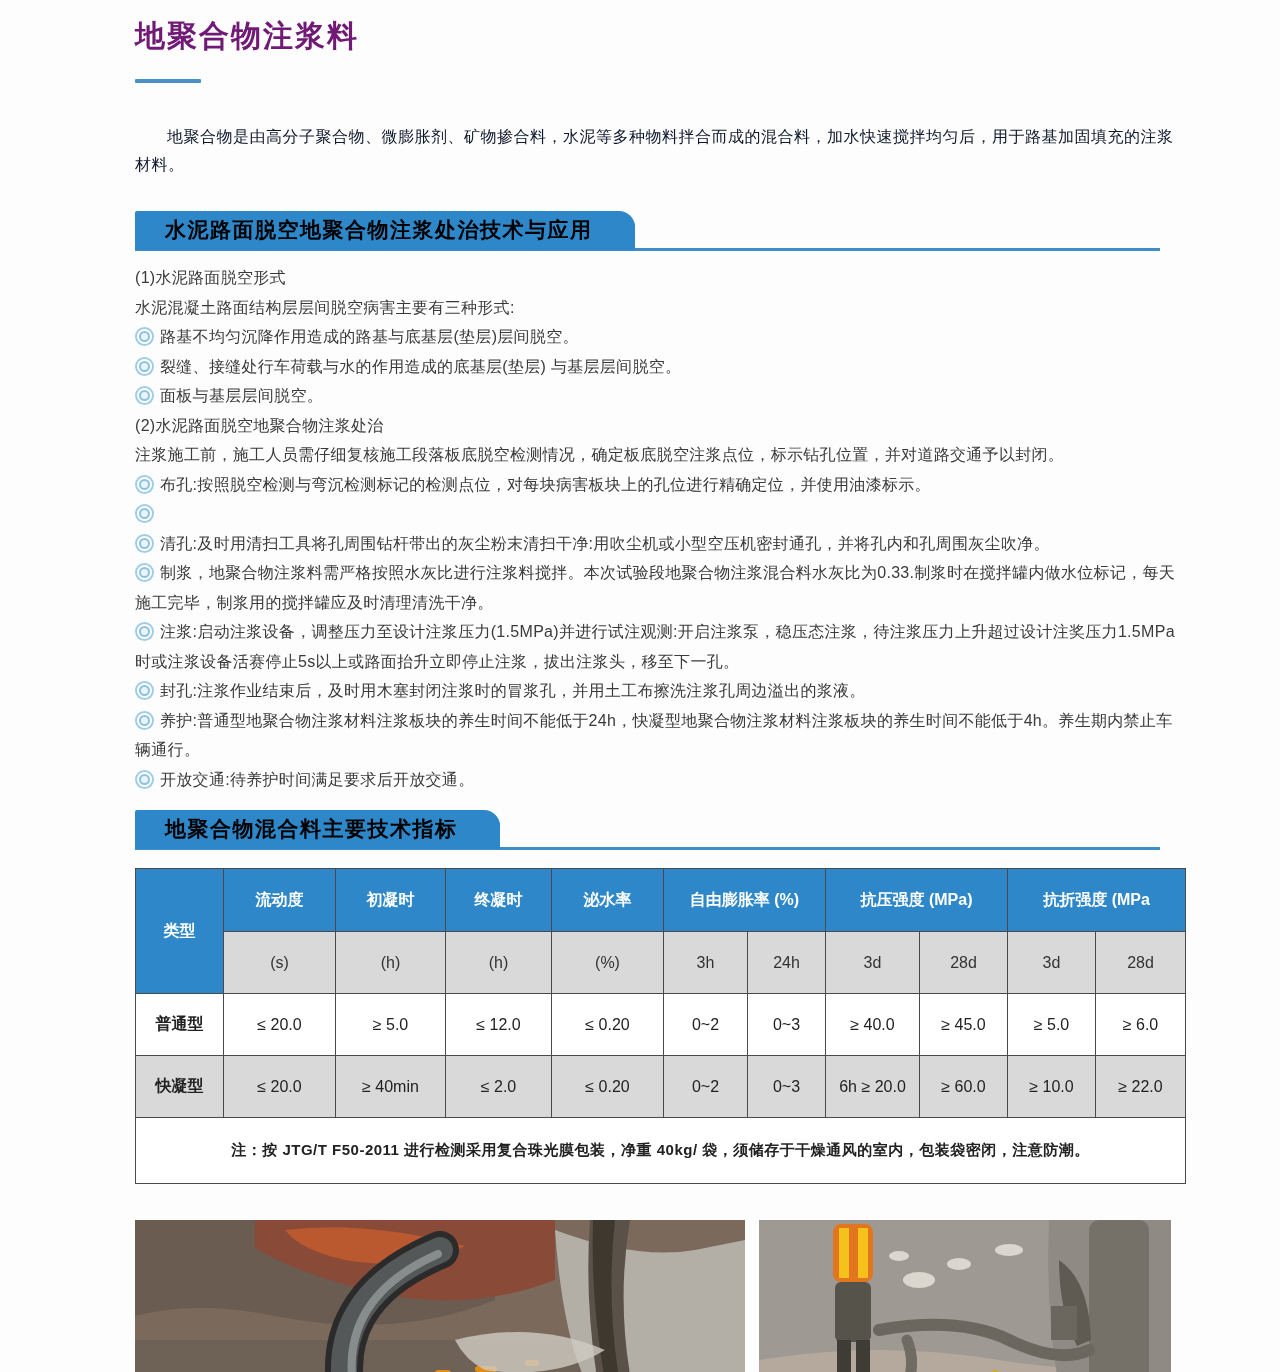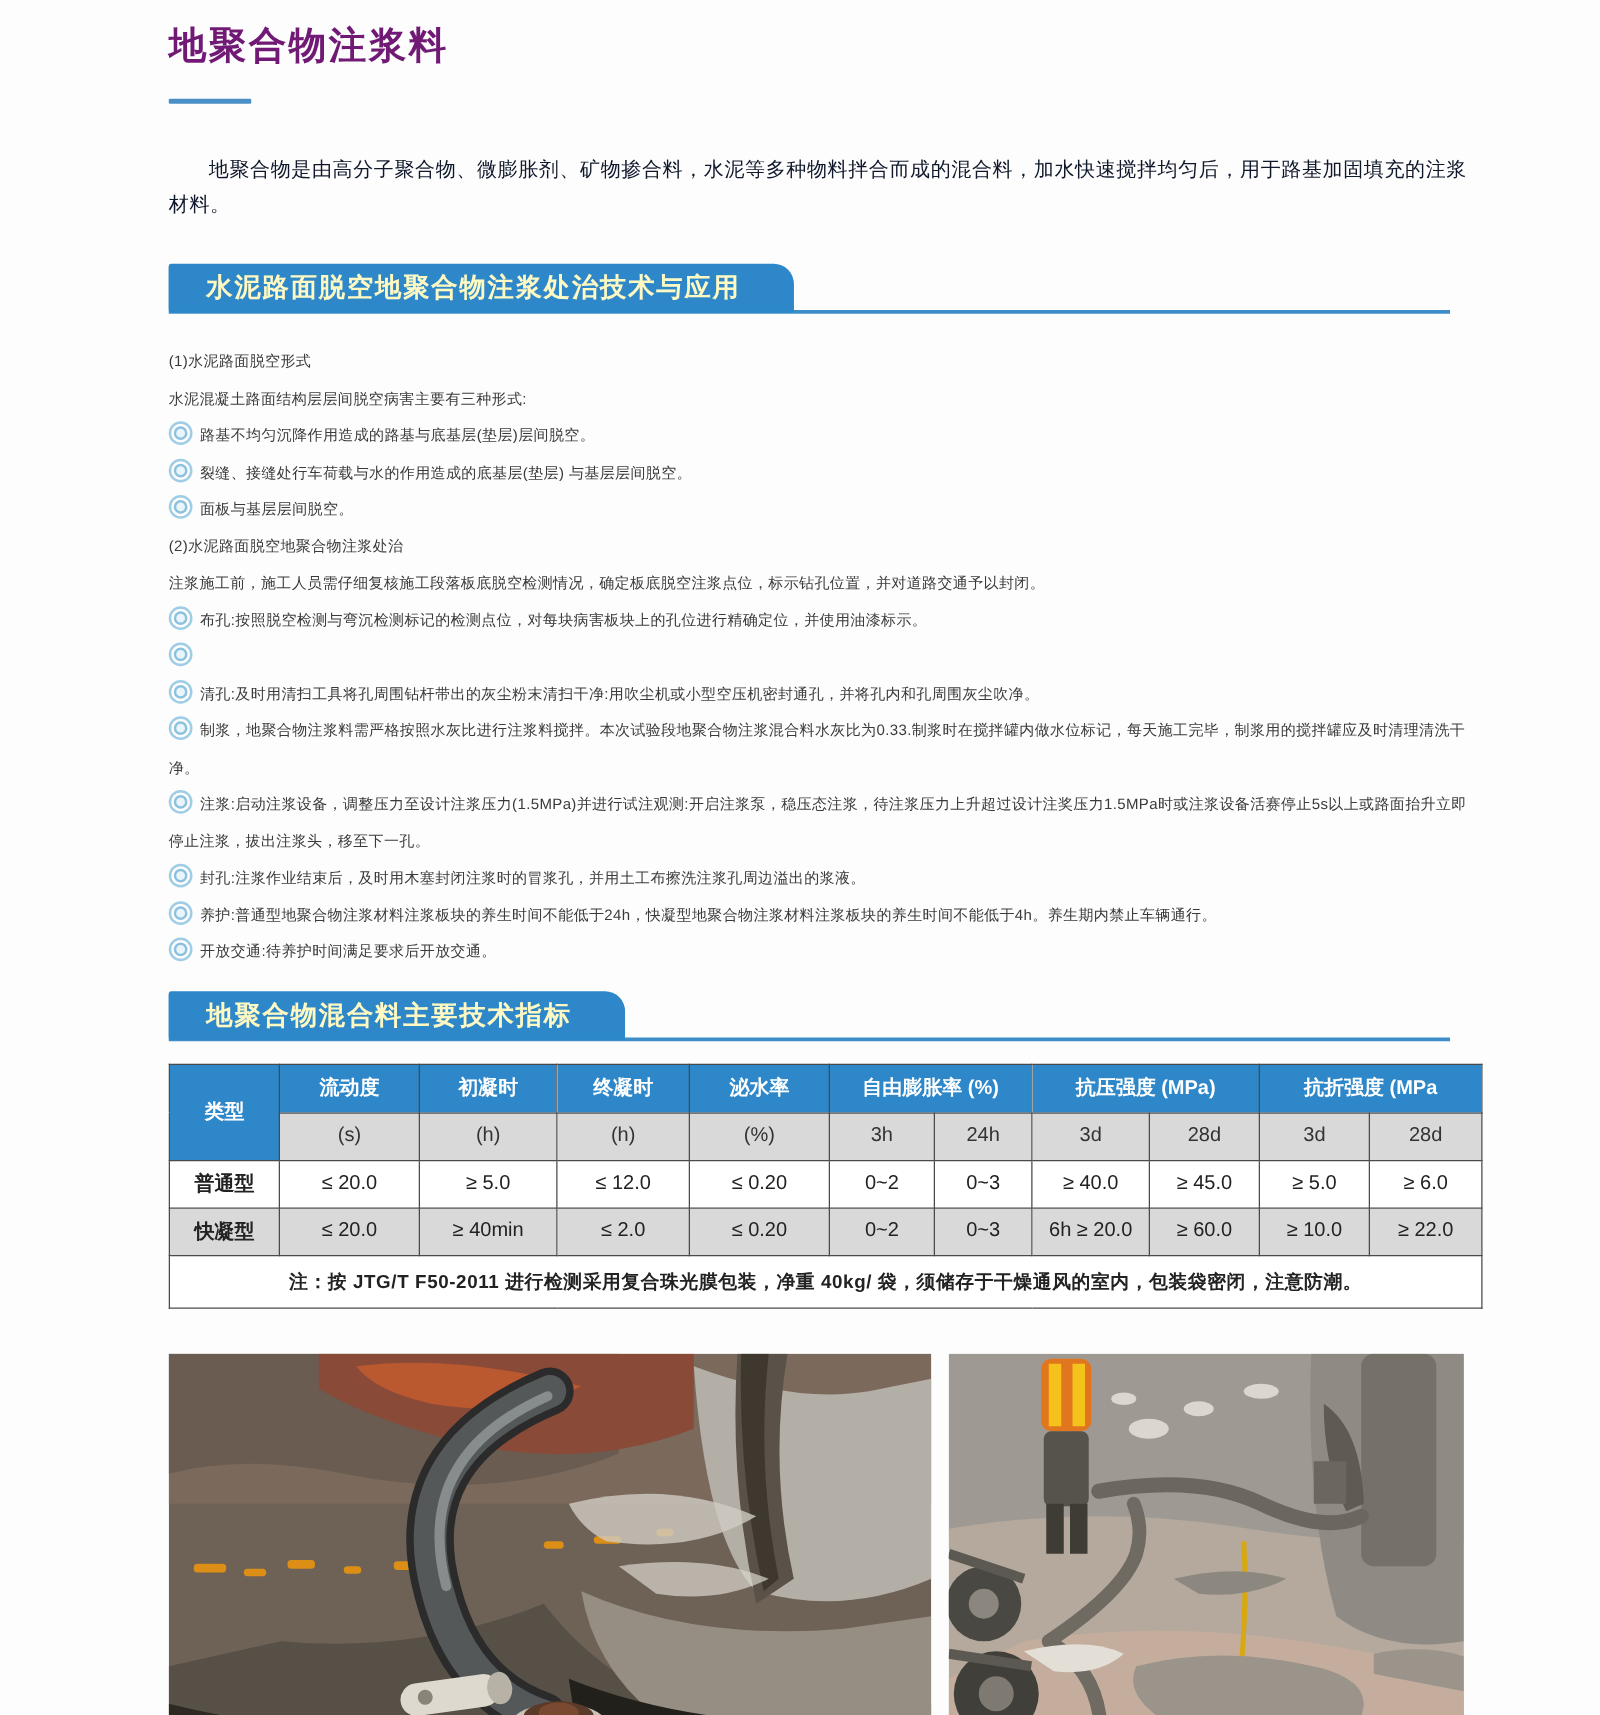--- a/index.html
+++ b/index.html
@@ -31,45 +31,45 @@
   
   .banner-wrap{position:relative;margin-top:32px;height:40px;}
   .banner{
     position:absolute;left:0;top:0;height:38px;
     background:#2d87c8;border-radius:2px 16px 0 2px;
     display:flex;align-items:center;
     padding:0 42px 0 30px;
     box-shadow:0 1px 0 #2d87c8;
   }
   .banner span{
-    color:#fef9c3;font-size:21px;font-weight:bold;letter-spacing:1.5px;
+    color:#000000;font-size:21px;font-weight:bold;letter-spacing:1.5px;
     white-space:nowrap;
   }
   .banner-line{
     position:absolute;left:0;bottom:0;height:3px;width:1025px;background:#3d8dc9;
   }
 
   
-  .body-text{margin-top:24px;font-size:12px;line-height:29.5px;color:#3a3a3a;letter-spacing:0.3px;}
+  .body-text{margin-top:12px;font-size:16px;line-height:29.5px;color:#3a3a3a;letter-spacing:0.3px;}
   .line{margin:0;}
   .ring-bullet{
     display:inline-block;width:15px;height:15px;border-radius:50%;
     background:#eaf5fb;
     box-shadow:0 0 0 2px #9fcde6, inset 0 0 0 2px #ffffff, inset 0 0 0 4px #8dc2de;
     margin:0 8px 0 2px;vertical-align:-2px;
   }
 
   
   .spec-table{
     margin-top:18px;border-collapse:collapse;table-layout:fixed;width:1028px;
     font-size:16px;
   }
   .spec-table td{
     border:1px solid #4a4a4a;text-align:center;vertical-align:middle;
-    padding:4px 2px;height:29px;color:#222;
+    padding:16px 2px;height:29px;color:#222;
     overflow:hidden;white-space:nowrap;
   }
   .spec-table .blue{
     background:#2d87c8;color:#ffffff;font-weight:bold;height:30px;
   }
   .spec-table .unit{background:#d9d9d9;color:#333;}
   .spec-table .row-alt td{background:#d9d9d9;}
   .spec-table .row-plain td{background:#ffffff;margin-top:16px;}
   .spec-table .type-col{font-weight:bold;}
   .spec-table .note-row td{background:#ffffff;height:33px;font-size:15px;letter-spacing:0.5px;font-weight:bold;}

